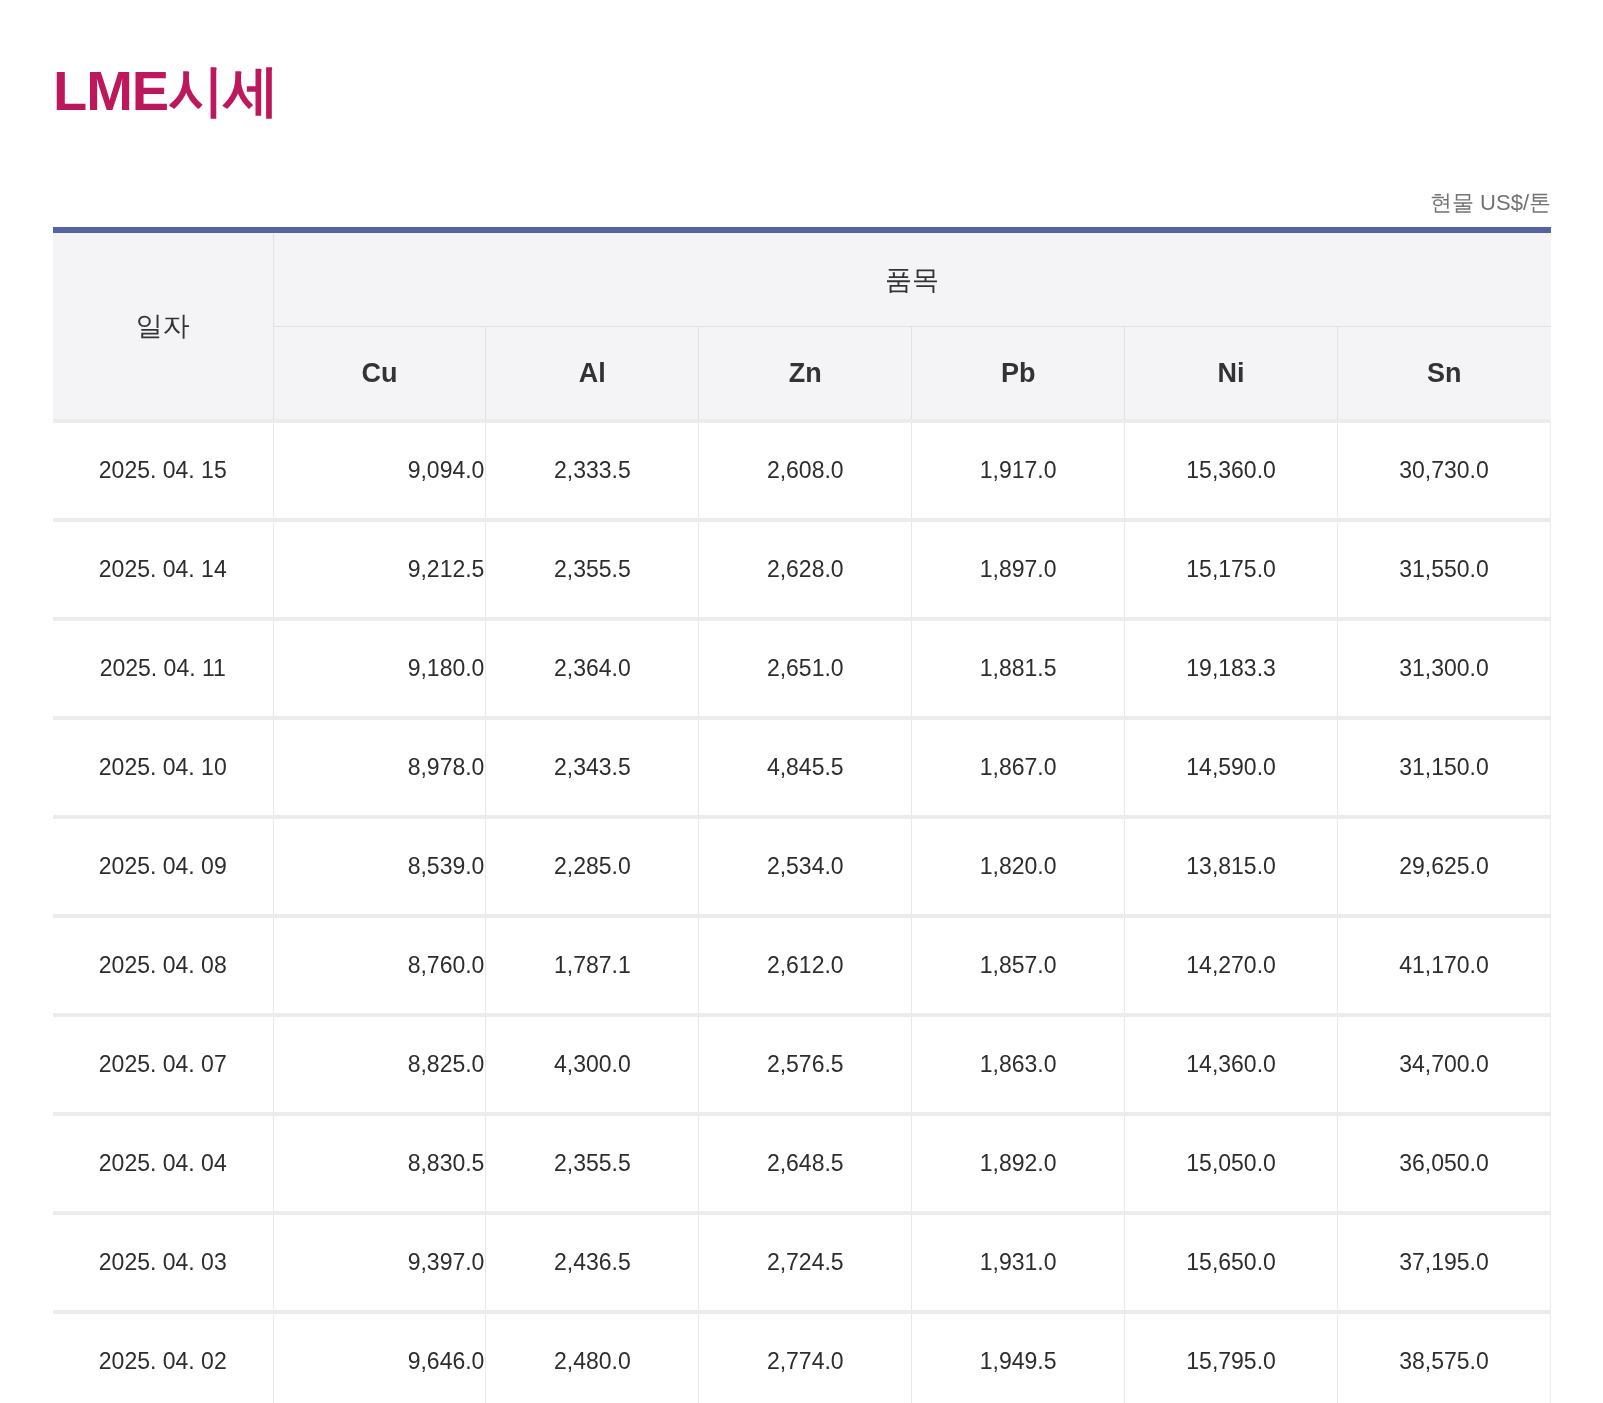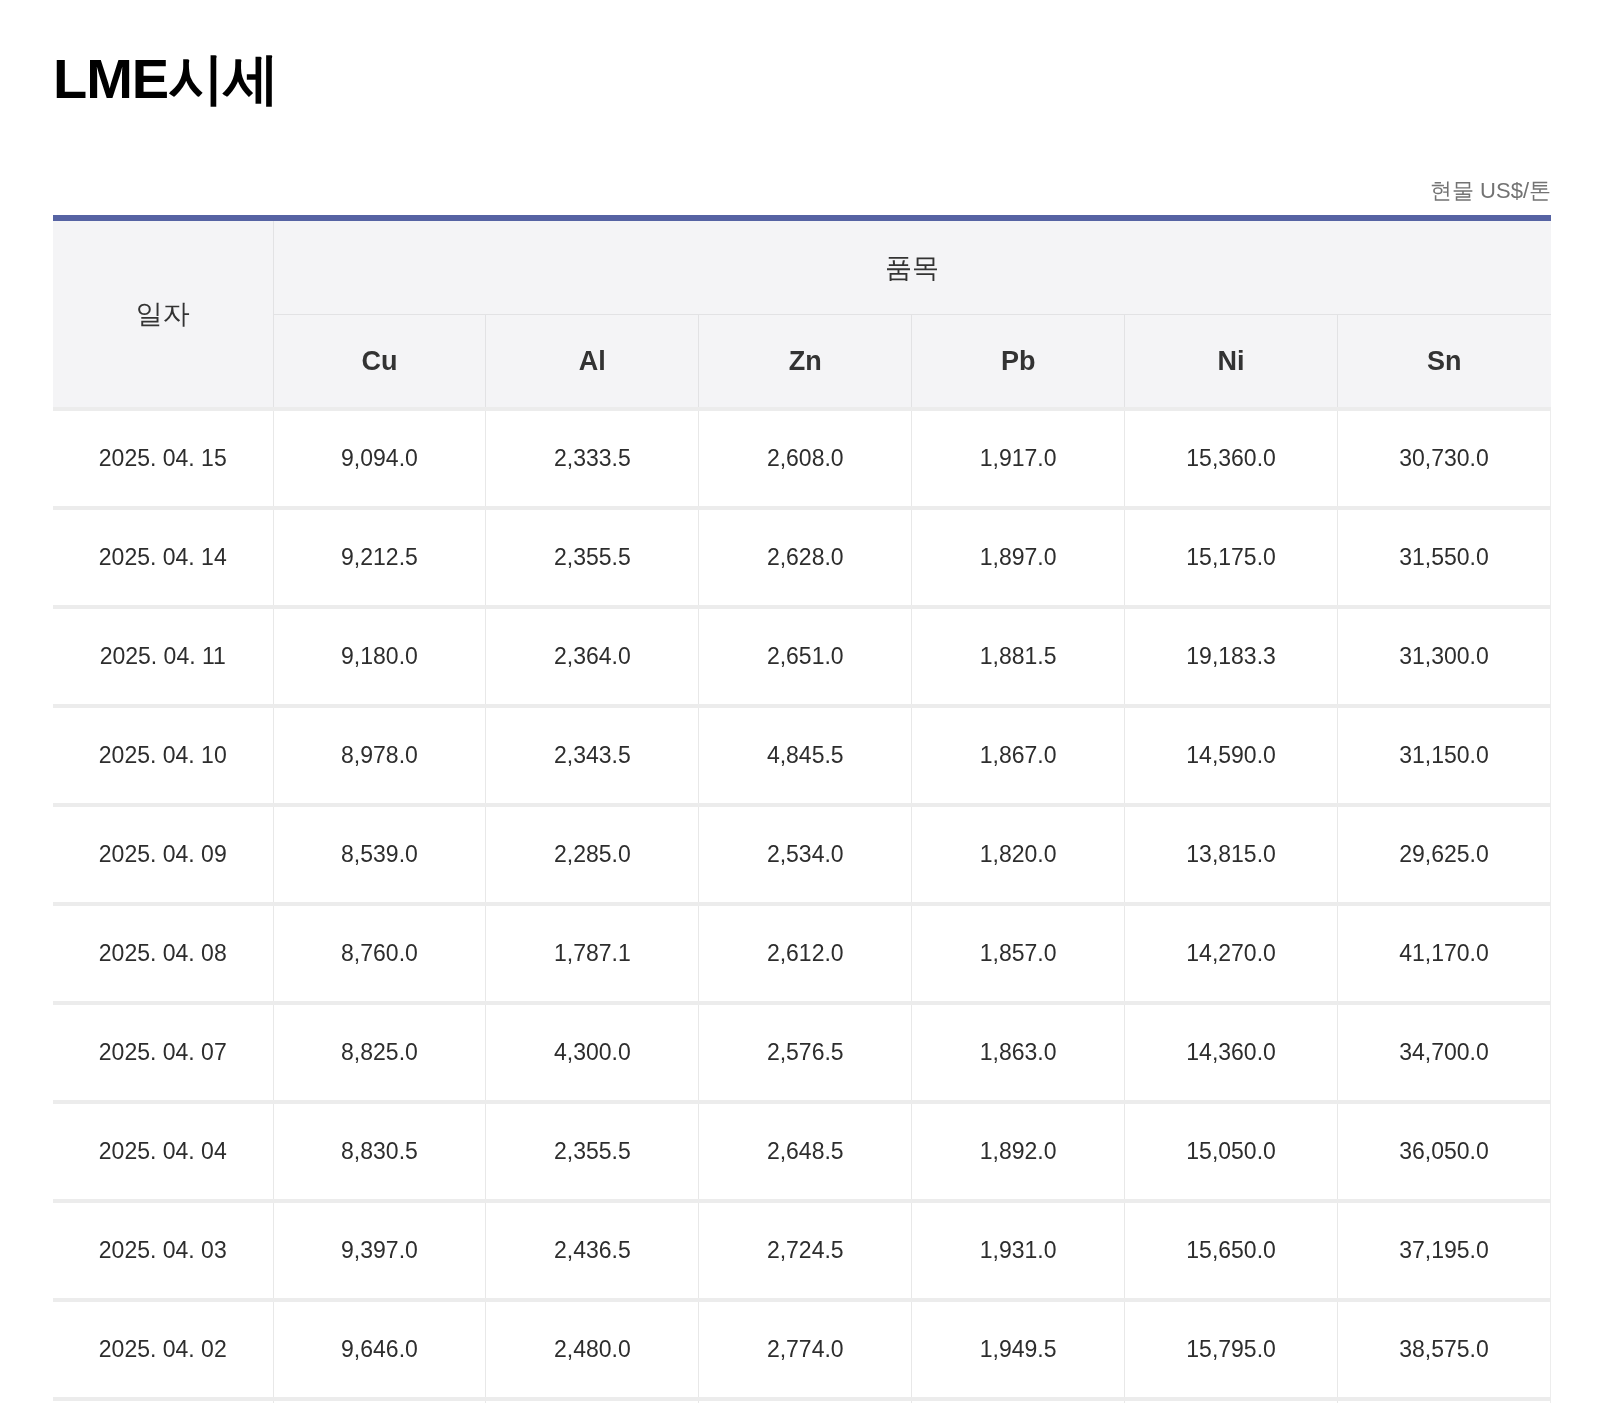--- a/index.html
+++ b/index.html
@@ -11,25 +11,25 @@
   body {
     width: 1603px;
     height: 1403px;
     overflow: hidden;
   }
   .page {
     padding: 0 52px 0 53px;
   }
   .page-title {
     margin: 0;
-    padding-top: 44px;
+    padding-top: 56px;
     font-size: 56px;
     font-weight: 700;
     letter-spacing: -1px;
-    color: #000000;
+    color: #be185d;
     line-height: 1.25;
   }
   .unit-note {
     margin-top: 62px;
     margin-bottom: 9px;
     text-align: right;
     font-size: 22px;
     color: #737373;
   }
   table.lme {
@@ -72,20 +72,21 @@
     color: #2b2b2b;
   }
   td.price-cell + td.price-cell {
     border-left: 1px solid #e8e8e8;
   }
   td.price-cell:last-child {
     border-right: 1px solid #ededed;
   }
   td.date-cell + td.price-cell {
     border-left: 1px solid #e8e8e8;
+    text-align: right;
   }
 </style>
 </head>
 <body>
 
 <div class="page">
   <h1 class="page-title">LME시세</h1>
 
   <div class="unit-note">현물 US$/톤</div>
 

